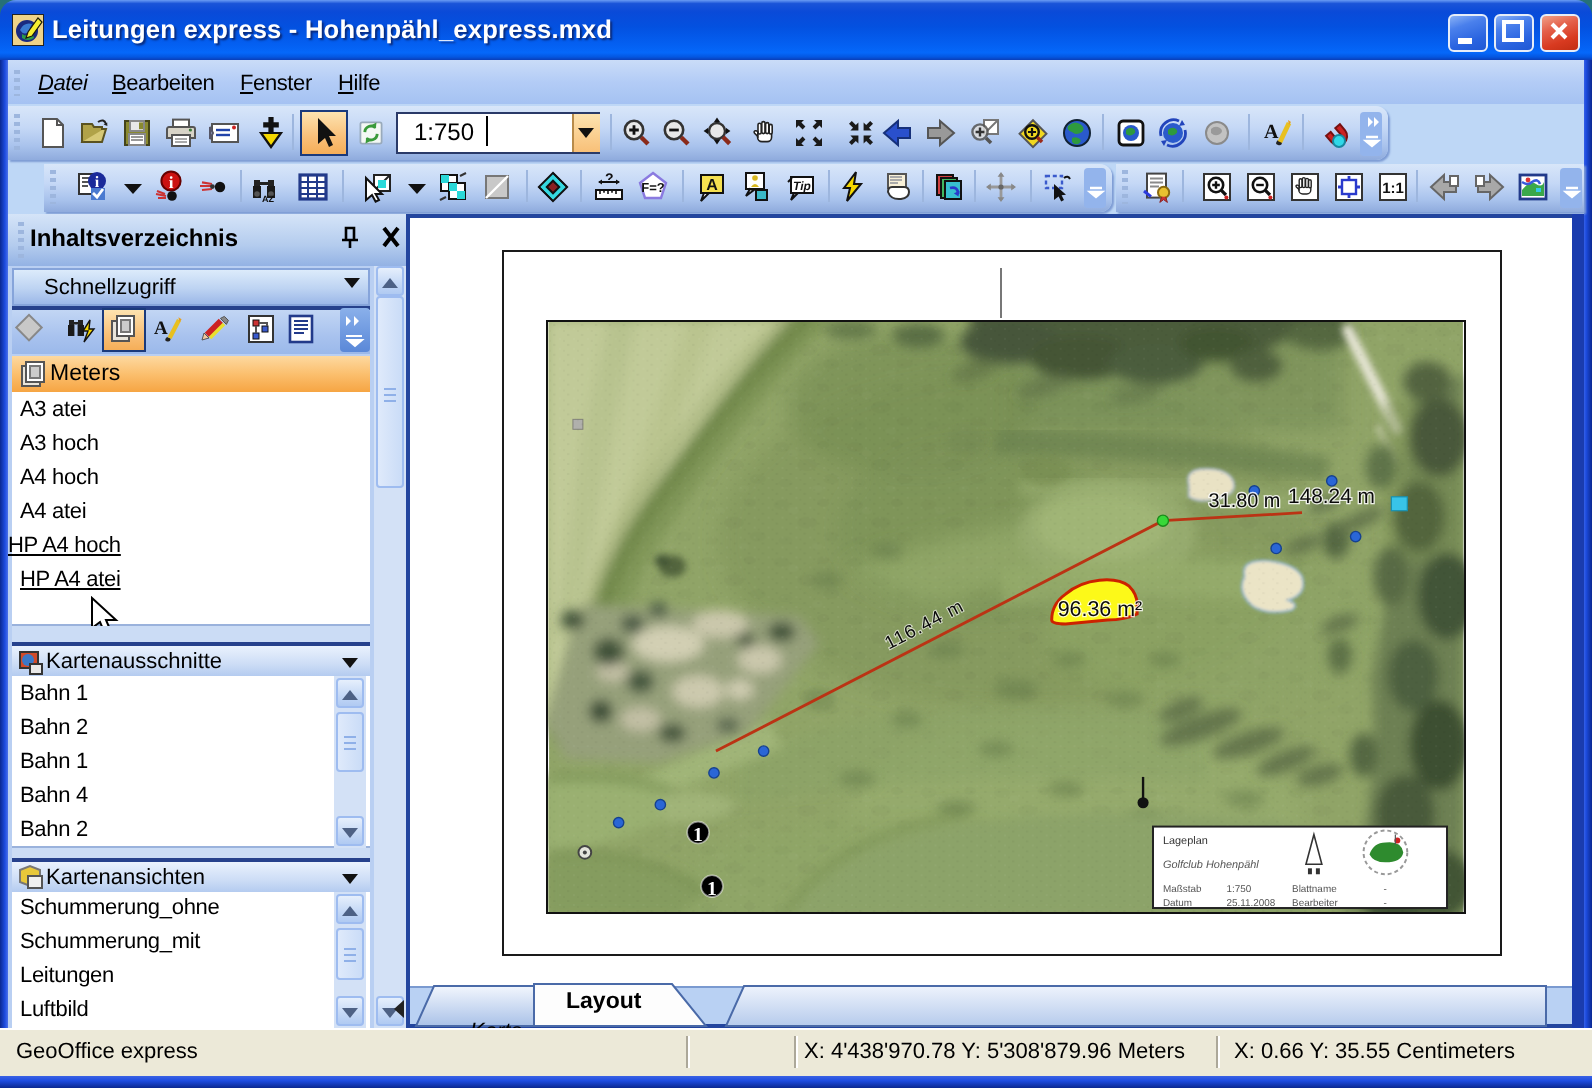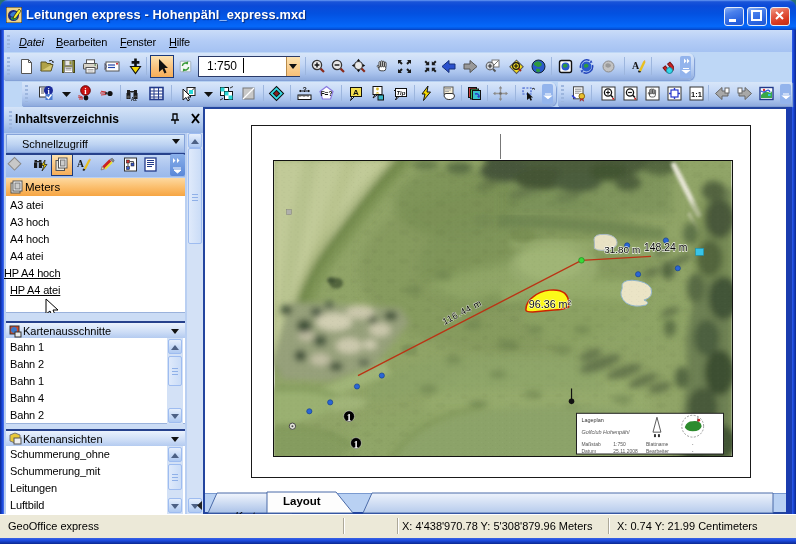--- a/index.html
+++ b/index.html
@@ -1006,13 +1006,13 @@
       </defs>
     </svg>
   </div>
 
 <div class="abs" id="statusbar"></div>
 <div class="stext" style="left:8px;">GeoOffice express</div>
 <div class="sdiv" style="left:343px;"></div>
 <div class="sdiv" style="left:397px;"></div>
 <div class="stext" style="left:402px;">X: 4'438'970.78  Y: 5'308'879.96  Meters</div>
 <div class="sdiv" style="left:608px;"></div>
-<div class="stext" style="left:617px;">X: 0.74  Y: 21.99  Centimeters</div>
+<div class="stext" style="left:617px;">X: 0.66  Y: 35.55  Centimeters</div>
 
 </body></html>

